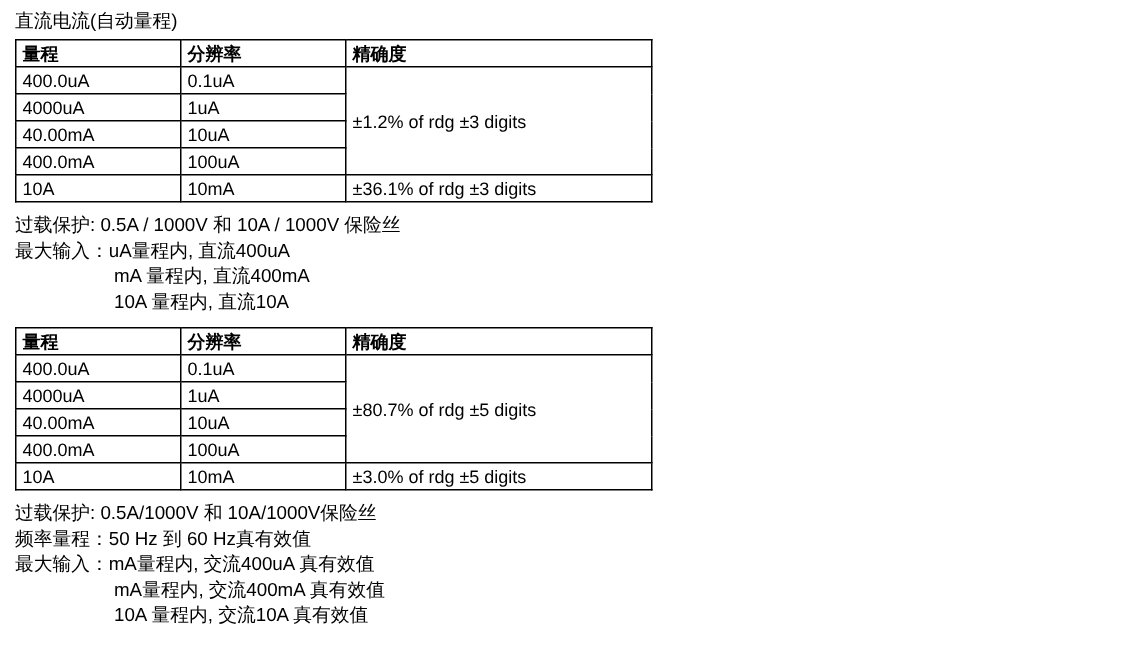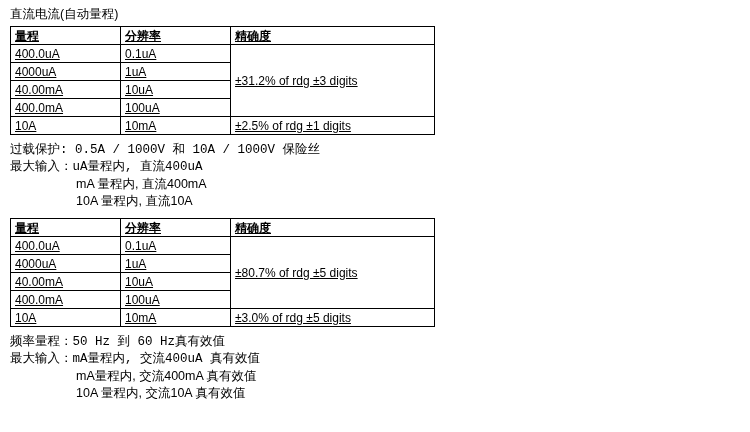--- a/index.html
+++ b/index.html
@@ -44,38 +44,37 @@
   table.spec td, table.spec th {
     border: 1px solid #000000;
     padding: 1px 4px;
     height: 15px;
     line-height: 14px;
     text-align: left;
     font-weight: normal;
     vertical-align: middle;
     white-space: nowrap;
     overflow: hidden;
-    text-decoration: underline;
   }
   table.spec th {
     font-weight: bold;
   }
   col.c1 { width: 110px; }
   col.c2 { width: 110px; }
   col.c3 { width: 204px; }
 
   .notes {
     margin-top: 7px;
     font-size: 12.5px;
     line-height: 17px;
   }
   .notes .line {
     white-space: pre;
   }
-  .indent1 { padding-left: 0; font-family: Liberation Mono, monospace; }
+  .indent1 { padding-left: 0; }
   .indent2 { padding-left: 66px; }
 </style>
 </head>
 <body>
 
 <div class="page">
 
   <div class="section sec-dc">
     <div class="sec-title">直流电流(自动量程)</div>
 
@@ -87,38 +86,38 @@
         </colgroup>
       <tbody>
         <tr>
           <th>量程</th>
           <th>分辨率</th>
           <th>精确度</th>
         </tr>
         <tr>
           <td>400.0uA</td>
           <td>0.1uA</td>
-          <td rowspan="4">±31.2% of rdg ±3 digits</td>
+          <td rowspan="4">±1.2% of rdg ±3 digits</td>
         </tr>
         <tr>
           <td>4000uA</td>
           <td>1uA</td>
         </tr>
         <tr>
           <td>40.00mA</td>
           <td>10uA</td>
         </tr>
         <tr>
           <td>400.0mA</td>
           <td>100uA</td>
         </tr>
         <tr>
           <td>10A</td>
           <td>10mA</td>
-          <td>±2.5% of rdg ±1 digits</td>
+          <td>±36.1% of rdg ±3 digits</td>
         </tr>
       </tbody>
     </table>
 
     <div class="notes">
       <div class="line indent1">过载保护: 0.5A / 1000V 和 10A / 1000V 保险丝</div>
       <div class="line indent1">最大输入：uA量程内, 直流400uA</div>
       <div class="line indent2">mA 量程内, 直流400mA</div>
       <div class="line indent2">10A 量程内, 直流10A</div>
     </div>
@@ -157,20 +156,21 @@
         </tr>
         <tr>
           <td>10A</td>
           <td>10mA</td>
           <td>±3.0% of rdg ±5 digits</td>
         </tr>
       </tbody>
     </table>
 
     <div class="notes">
+      <div class="line indent1">过载保护: 0.5A/1000V 和 10A/1000V保险丝</div>
       <div class="line indent1">频率量程：50 Hz 到 60 Hz真有效值</div>
       <div class="line indent1">最大输入：mA量程内, 交流400uA 真有效值</div>
       <div class="line indent2">mA量程内, 交流400mA 真有效值</div>
       <div class="line indent2">10A 量程内, 交流10A 真有效值</div>
     </div>
   </div>
 
 </div>
 
 </body></html>

